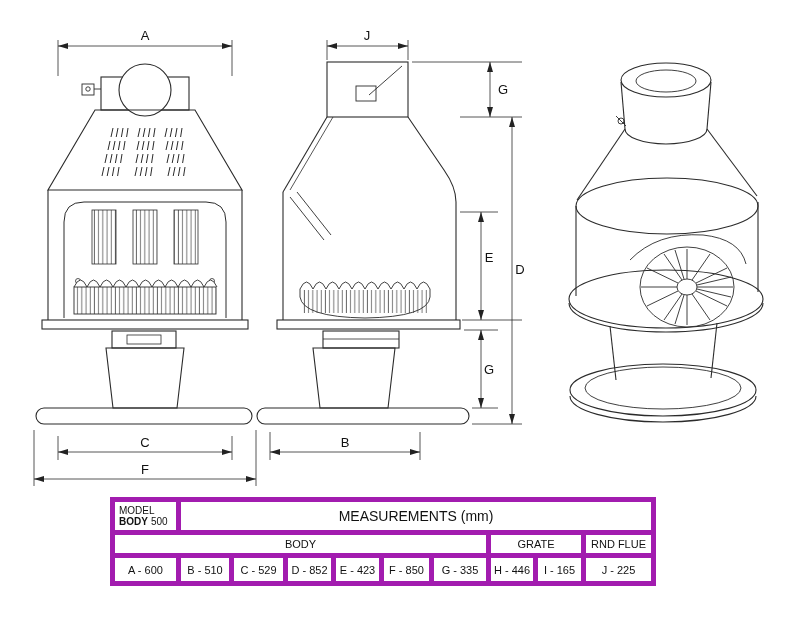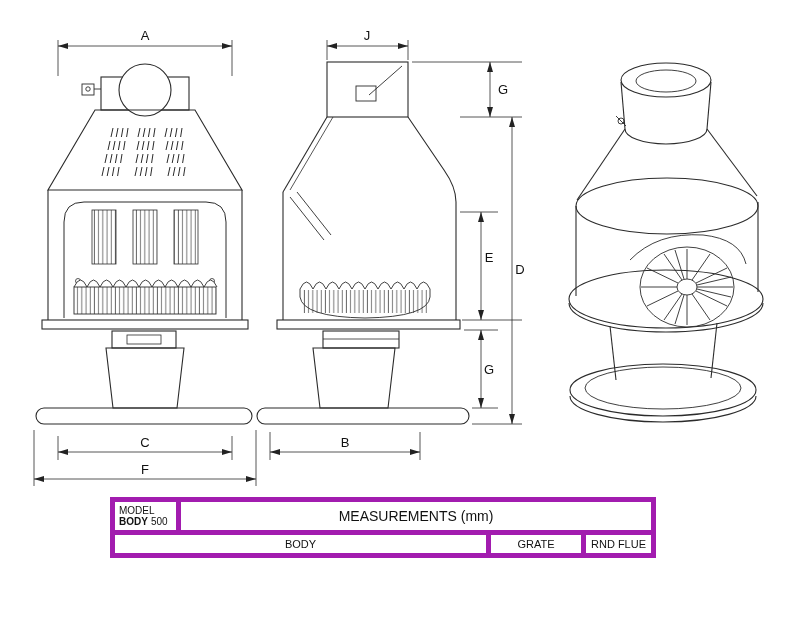--- a/index.html
+++ b/index.html
@@ -246,16 +246,28 @@
           <b>BODY</b><span>500</span>
         </div>
       </td>
       <td colspan="9" class="hdr">MEASUREMENTS (mm)</td>
     </tr>
     <tr class="r2">
       <td colspan="7">BODY</td>
       <td colspan="2">GRATE</td>
       <td>RND FLUE</td>
     </tr>
+    <tr class="r3">
+      <td>A - 600</td>
+      <td>B - 510</td>
+      <td>C - 529</td>
+      <td>D - 852</td>
+      <td>E - 423</td>
+      <td>F - 850</td>
+      <td>G - 335</td>
+      <td>H - 446</td>
+      <td>I - 165</td>
+      <td>J - 225</td>
+    </tr>
   </tbody>
     </table>
 
 </div>
 
 </body></html>

